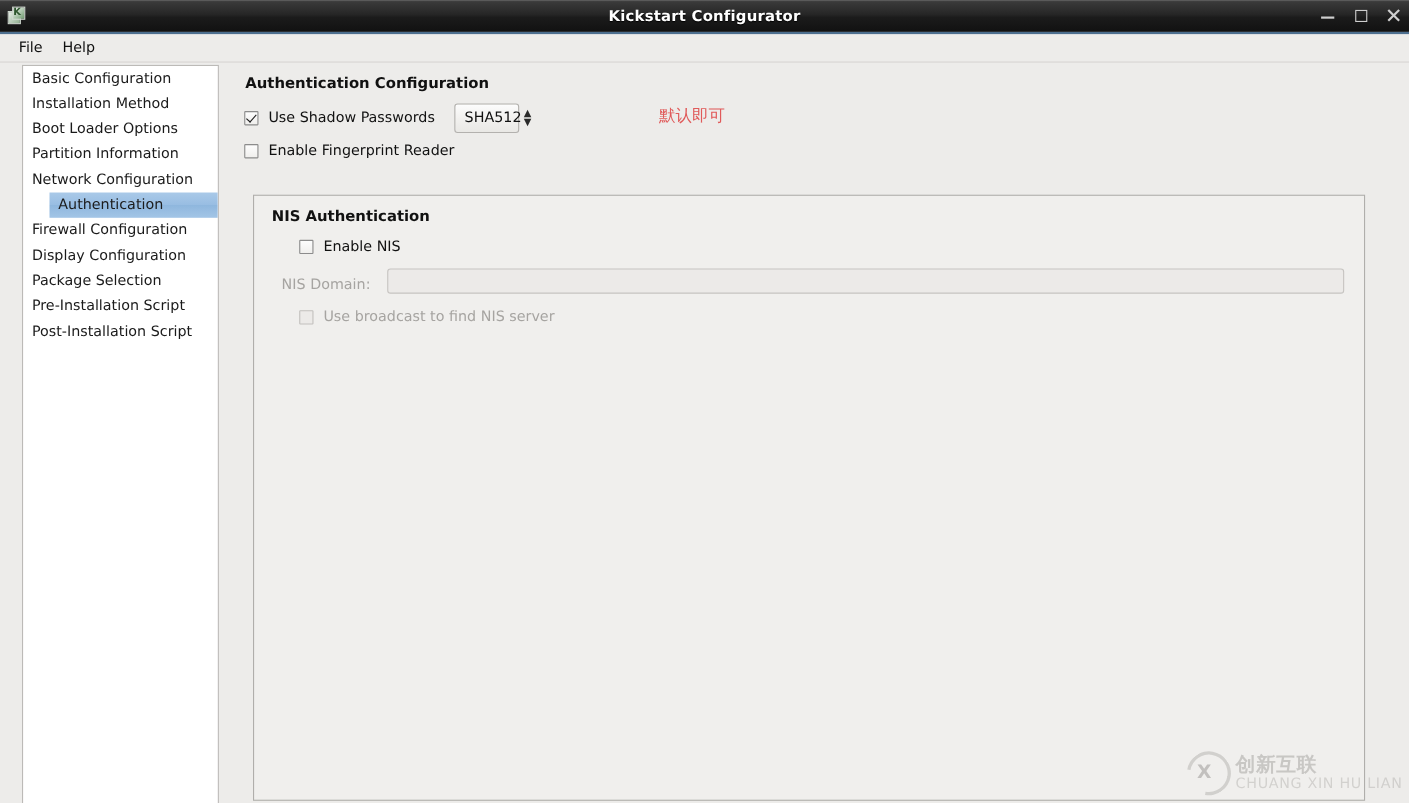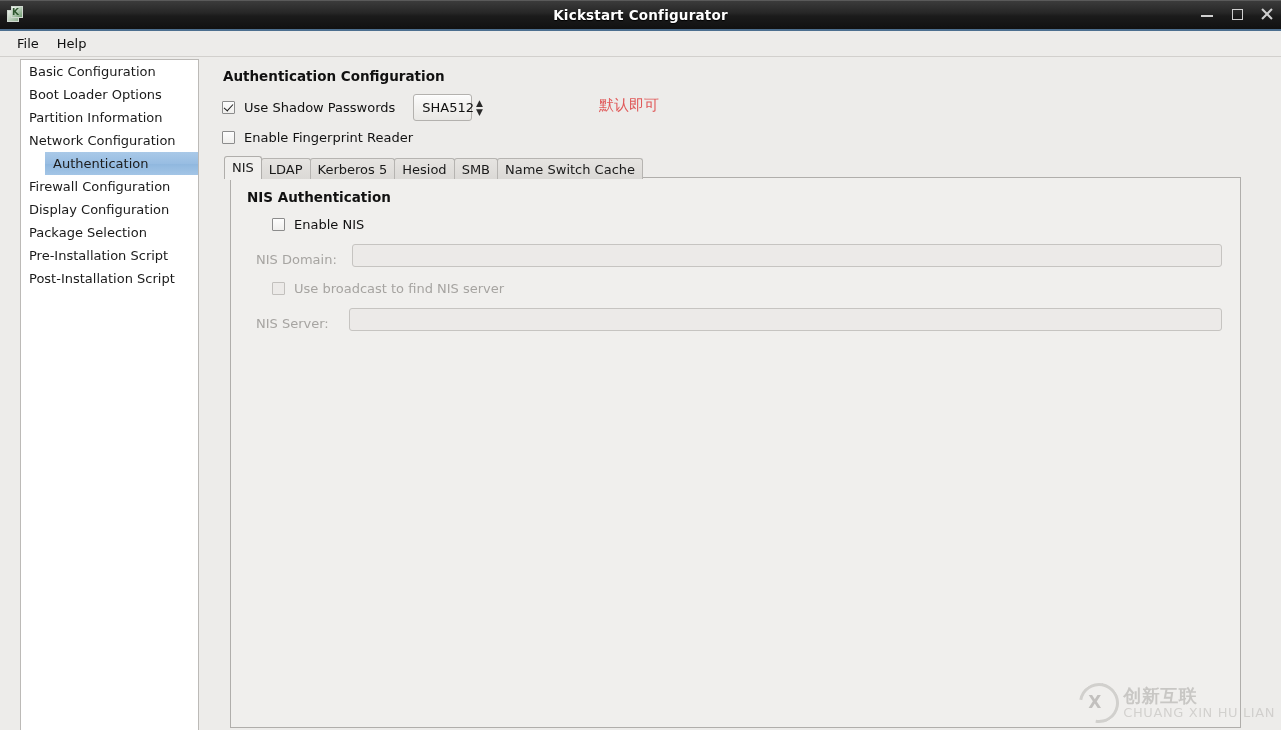--- a/index.html
+++ b/index.html
@@ -415,20 +415,21 @@
 
   <div class="menubar">
     <div class="menu-item">File</div>
     <div class="menu-item">Help</div>
   </div>
 
   <div class="content">
 
     <div class="sidebar">
       <div class="side-item">Basic Configuration</div>
+      <div class="side-item">Installation Method</div>
       <div class="side-item">Boot Loader Options</div>
       <div class="side-item">Partition Information</div>
       <div class="side-item">Network Configuration</div>
       <div class="side-item selected">Authentication</div>
       <div class="side-item">Firewall Configuration</div>
       <div class="side-item">Display Configuration</div>
       <div class="side-item">Package Selection</div>
       <div class="side-item">Pre-Installation Script</div>
       <div class="side-item">Post-Installation Script</div>
     </div>
@@ -449,51 +450,39 @@
         </div>
       </div>
 
       <div class="row r2">
         <span class="chk"></span>
         <span class="chk-label">Enable Fingerprint Reader</span>
       </div>
 
       <div class="note-cn">默认即可</div>
 
-      <div class="tabs">
-        <div class="tab active">NIS</div>
-        <div class="tab">LDAP</div>
-        <div class="tab">Kerberos 5</div>
-        <div class="tab">Hesiod</div>
-        <div class="tab">SMB</div>
-        <div class="tab">Name Switch Cache</div>
-      </div>
 
       <div class="tabpanel">
         <div class="panel-title">NIS Authentication</div>
 
         <div class="panel-row">
           <span class="chk"></span>
           <span class="chk-label">Enable NIS</span>
         </div>
 
         <div class="field-row">
           <span class="field-label">NIS Domain:</span>
           <input class="field-input" type="text" disabled="" value="" style="">
         </div>
 
         <div class="panel-row">
           <span class="chk disabled"></span>
           <span class="chk-label dim">Use broadcast to find NIS server</span>
         </div>
 
-        <div class="field-row srv">
-          <span class="field-label">NIS Server:</span>
-          <input class="field-input" type="text" disabled="" value="" style="">
-        </div>
       </div>
     </div>
 
     <div class="watermark">
       <div class="wm-logo">
         <span class="wx">X</span>
       </div>
       <div class="wm-text">
         <div class="wm-cn">创新互联</div>
         <div class="wm-en">CHUANG XIN HU LIAN</div>

